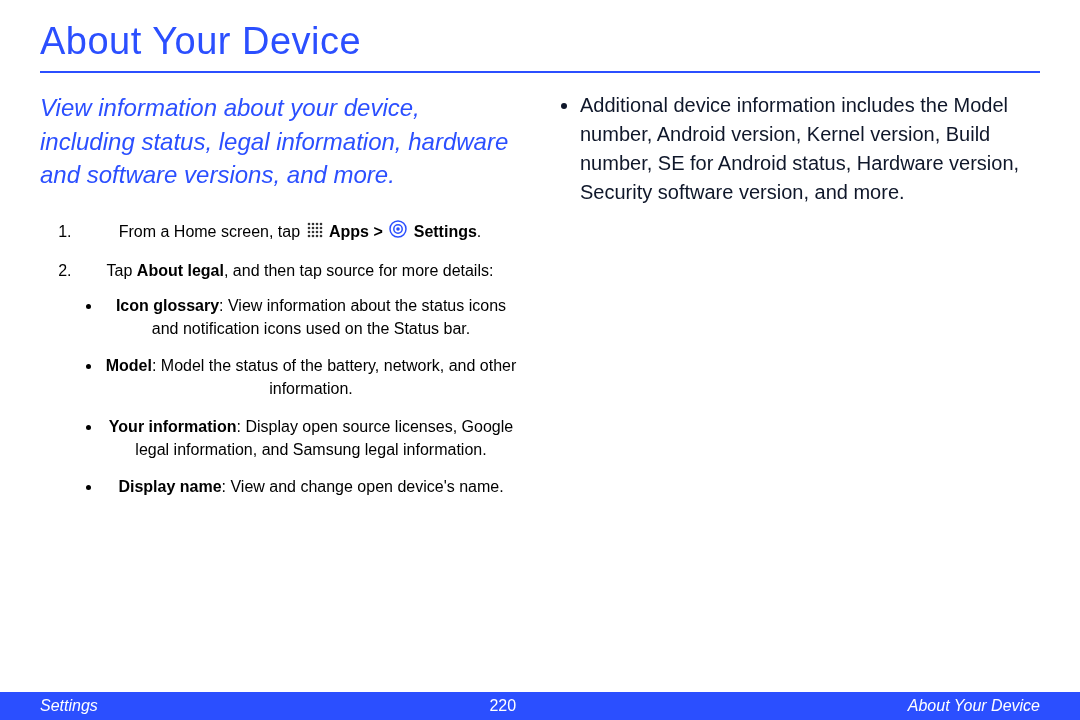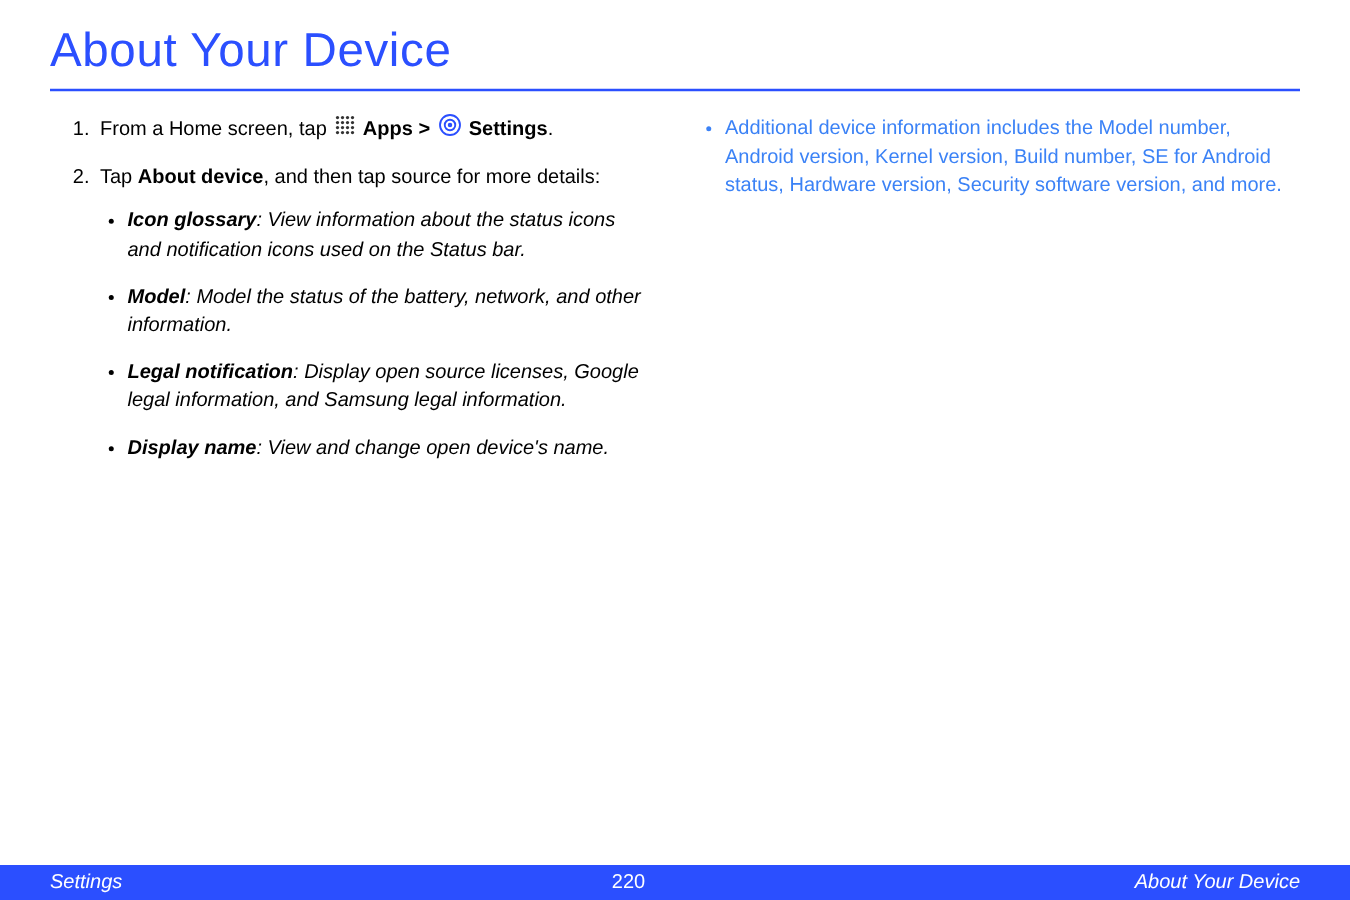--- a/index.html
+++ b/index.html
@@ -44,36 +44,36 @@
   ol.steps {
     list-style: decimal;
     padding-left: 36px;
     font-size: 16px;
     color: #000;
   }
   ol.steps > li {
     margin-bottom: 14px;
     line-height: 1.45;
     padding-left: 4px;
+    text-align: center;
   }
   ul.bullets {
     list-style: disc;
     padding-left: 22px;
     margin-top: 12px;
-    font-style: italic;
   }
   ul.bullets > li {
     margin-bottom: 14px;
     line-height: 1.45;
   }
   ul.top-bullets {
     list-style: disc;
     padding-left: 20px;
-    font-size: 16px;
-    color: #3b82f6;
+    font-size: 20px;
+    color: #0f172a;
   }
   ul.top-bullets > li {
     line-height: 1.45;
   }
   .b { font-weight: bold; }
   .icon {
     display: inline-block;
     vertical-align: middle;
     margin: 0 2px;
   }
@@ -97,20 +97,21 @@
   }
 </style>
 </head>
 <body>
 
 <div class="page">
   <h1 class="title">About Your Device</h1>
   <hr class="title-rule">
   <div class="columns">
     <div class="col">
+      <p class="intro">View information about your device, including status, legal information, hardware and software versions, and more.</p>
       <ol class="steps">
         <li>
           <span>From a Home screen, tap </span>
           <span class="icon">
             <svg width="16" height="16" viewBox="0 0 16 16">
               <g fill="#333">
                 <circle cx="2" cy="2" r="1.3"></circle>
                   <circle cx="6" cy="2" r="1.3"></circle>
                   <circle cx="10" cy="2" r="1.3"></circle>
                   <circle cx="14" cy="2" r="1.3"></circle>
@@ -134,25 +135,25 @@
           <span class="icon">
             <svg width="18" height="18" viewBox="0 0 18 18">
               <circle cx="9" cy="9" r="8" fill="none" stroke="#2b4fff" stroke-width="1.5"></circle>
               <circle cx="9" cy="9" r="4.2" fill="none" stroke="#2b4fff" stroke-width="1.5"></circle>
               <circle cx="9" cy="9" r="1.8" fill="#2b4fff"></circle>
             </svg>
           </span>
           <span class="b">Settings</span><span>.</span>
         </li>
         <li>
-          <span>Tap </span><span class="b">About device</span><span>, and then tap source for more details:</span>
+          <span>Tap </span><span class="b">About legal</span><span>, and then tap source for more details:</span>
           <ul class="bullets">
             <li><span class="b">Icon glossary</span><span>: View information about the status icons and notification icons used on the Status bar.</span></li>
             <li><span class="b">Model</span><span>: Model the status of the battery, network, and other information.</span></li>
-            <li><span class="b">Legal notification</span><span>: Display open source licenses, Google legal information, and Samsung legal information.</span></li>
+            <li><span class="b">Your information</span><span>: Display open source licenses, Google legal information, and Samsung legal information.</span></li>
             <li><span class="b">Display name</span><span>: View and change open device's name.</span></li>
           </ul>
         </li>
       </ol>
     </div>
     <div class="col">
       <ul class="top-bullets">
         <li>Additional device information includes the Model number, Android version, Kernel version, Build number, SE for Android status, Hardware version, Security software version, and more.</li>
       </ul>
     </div>

